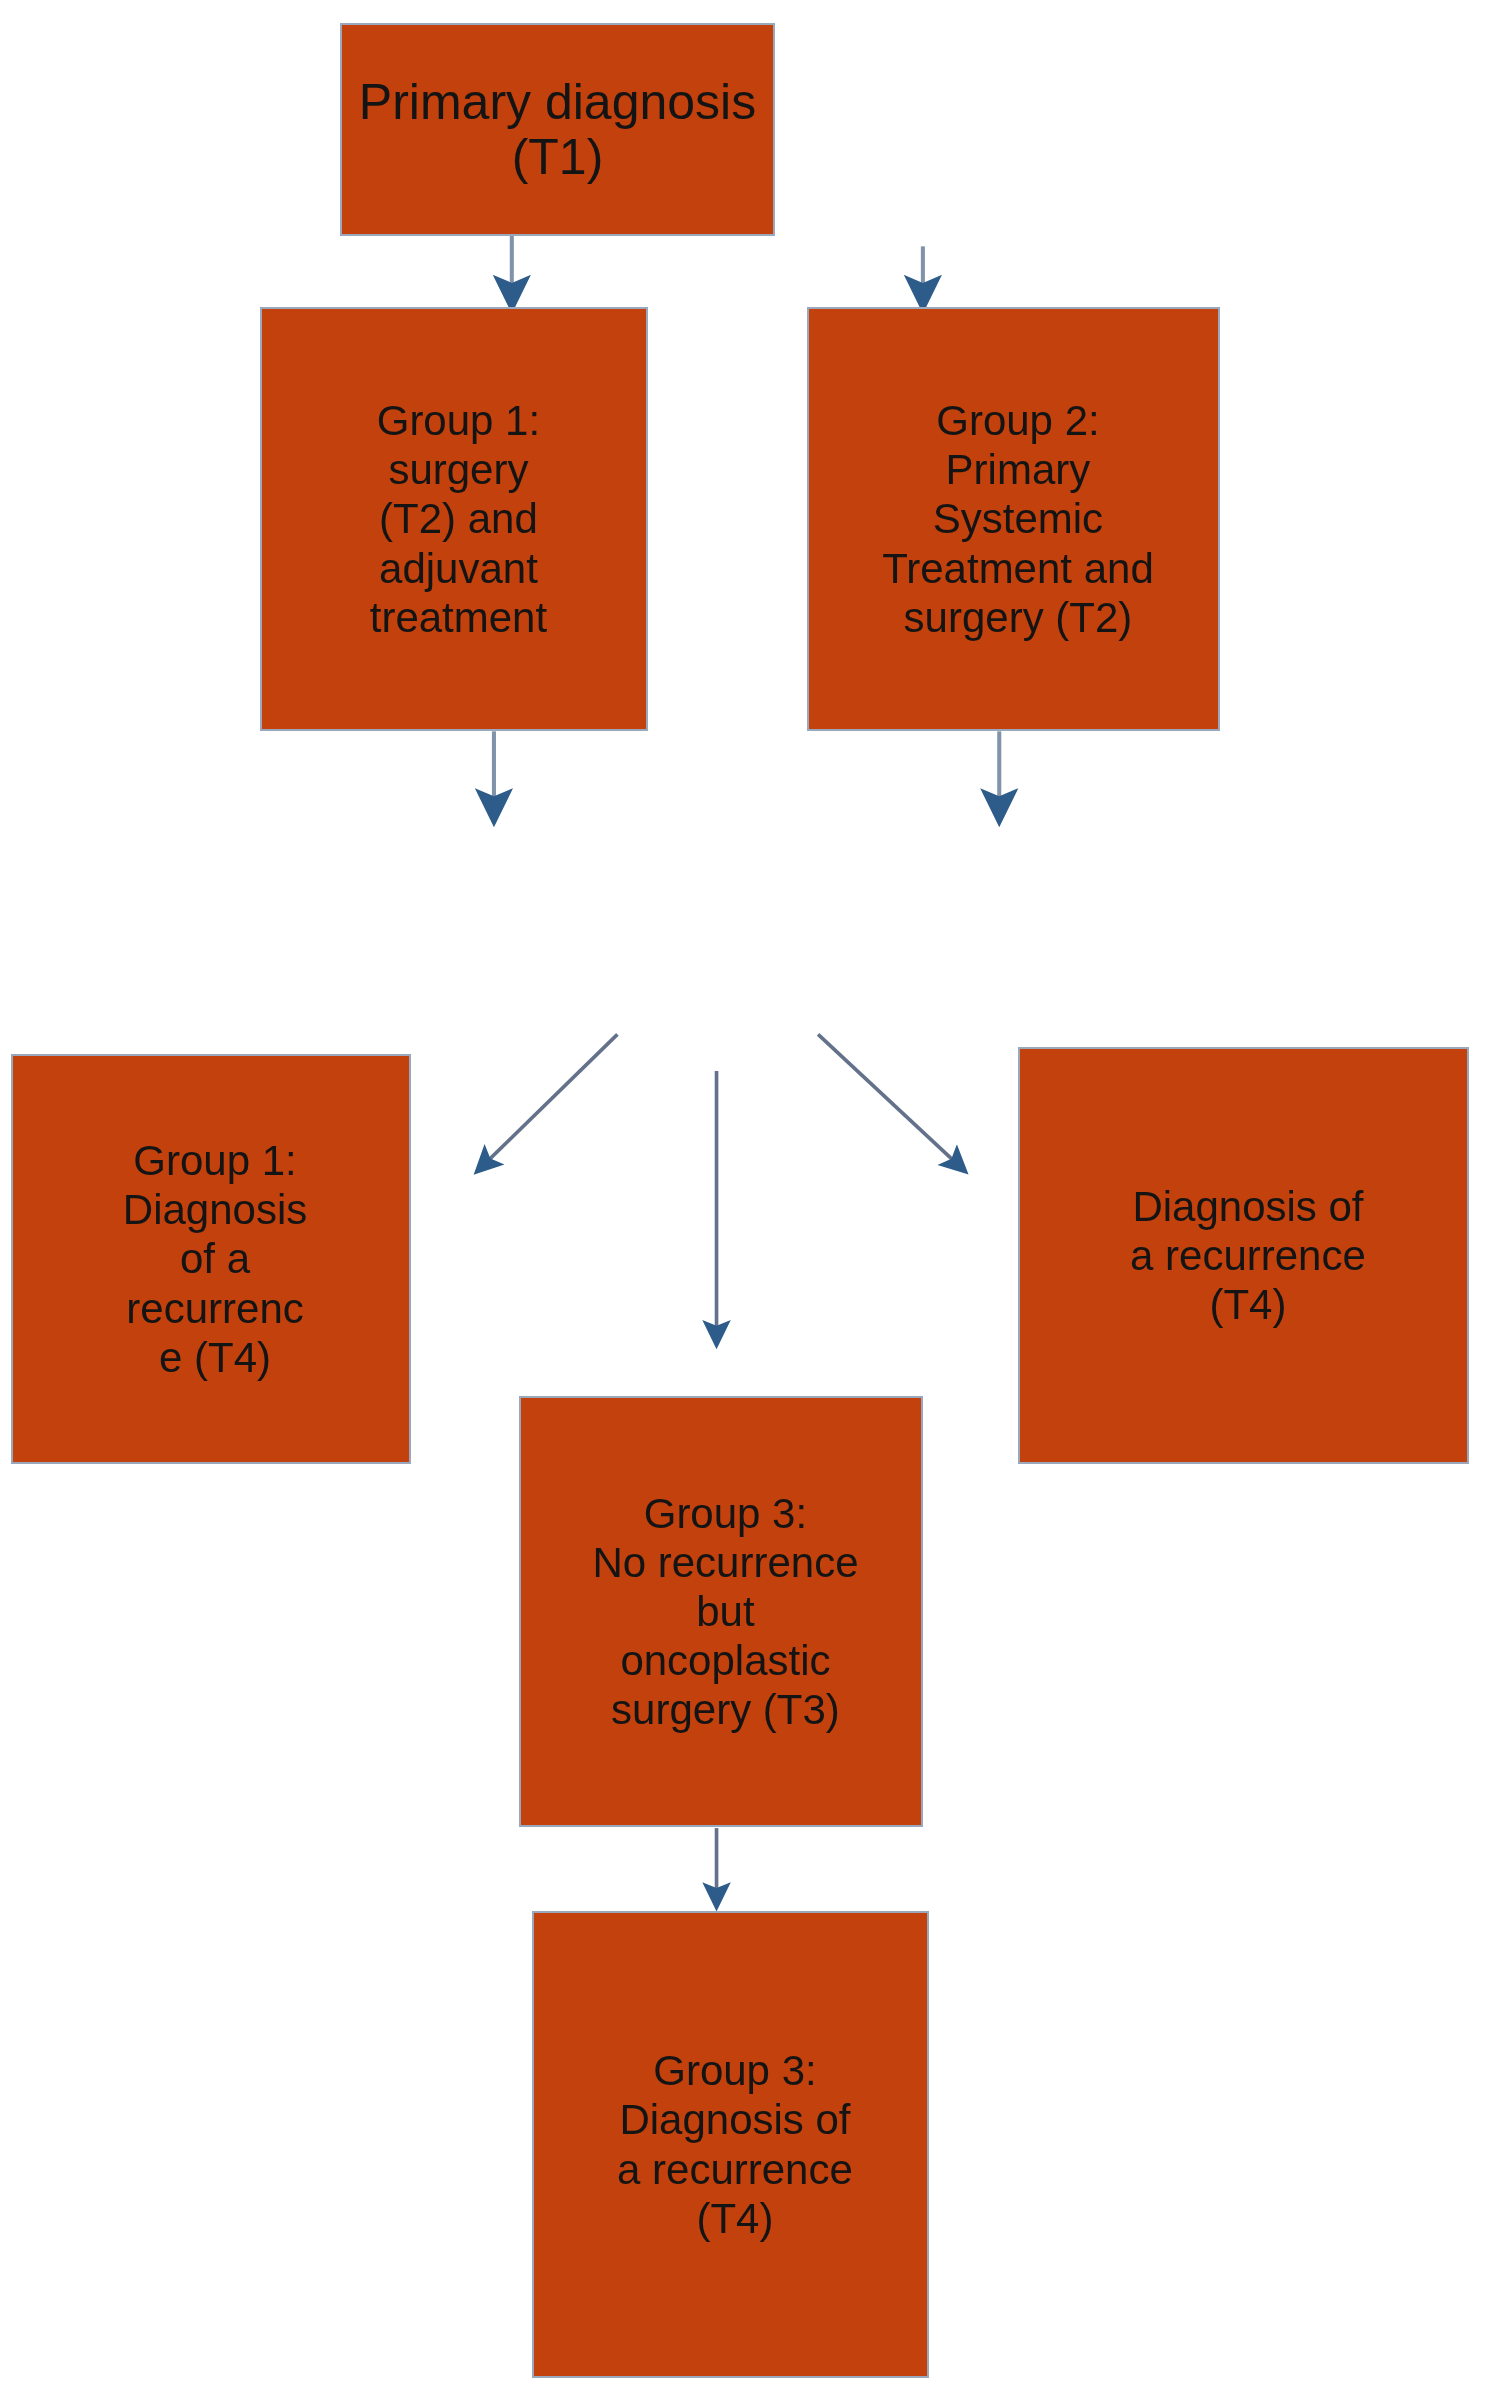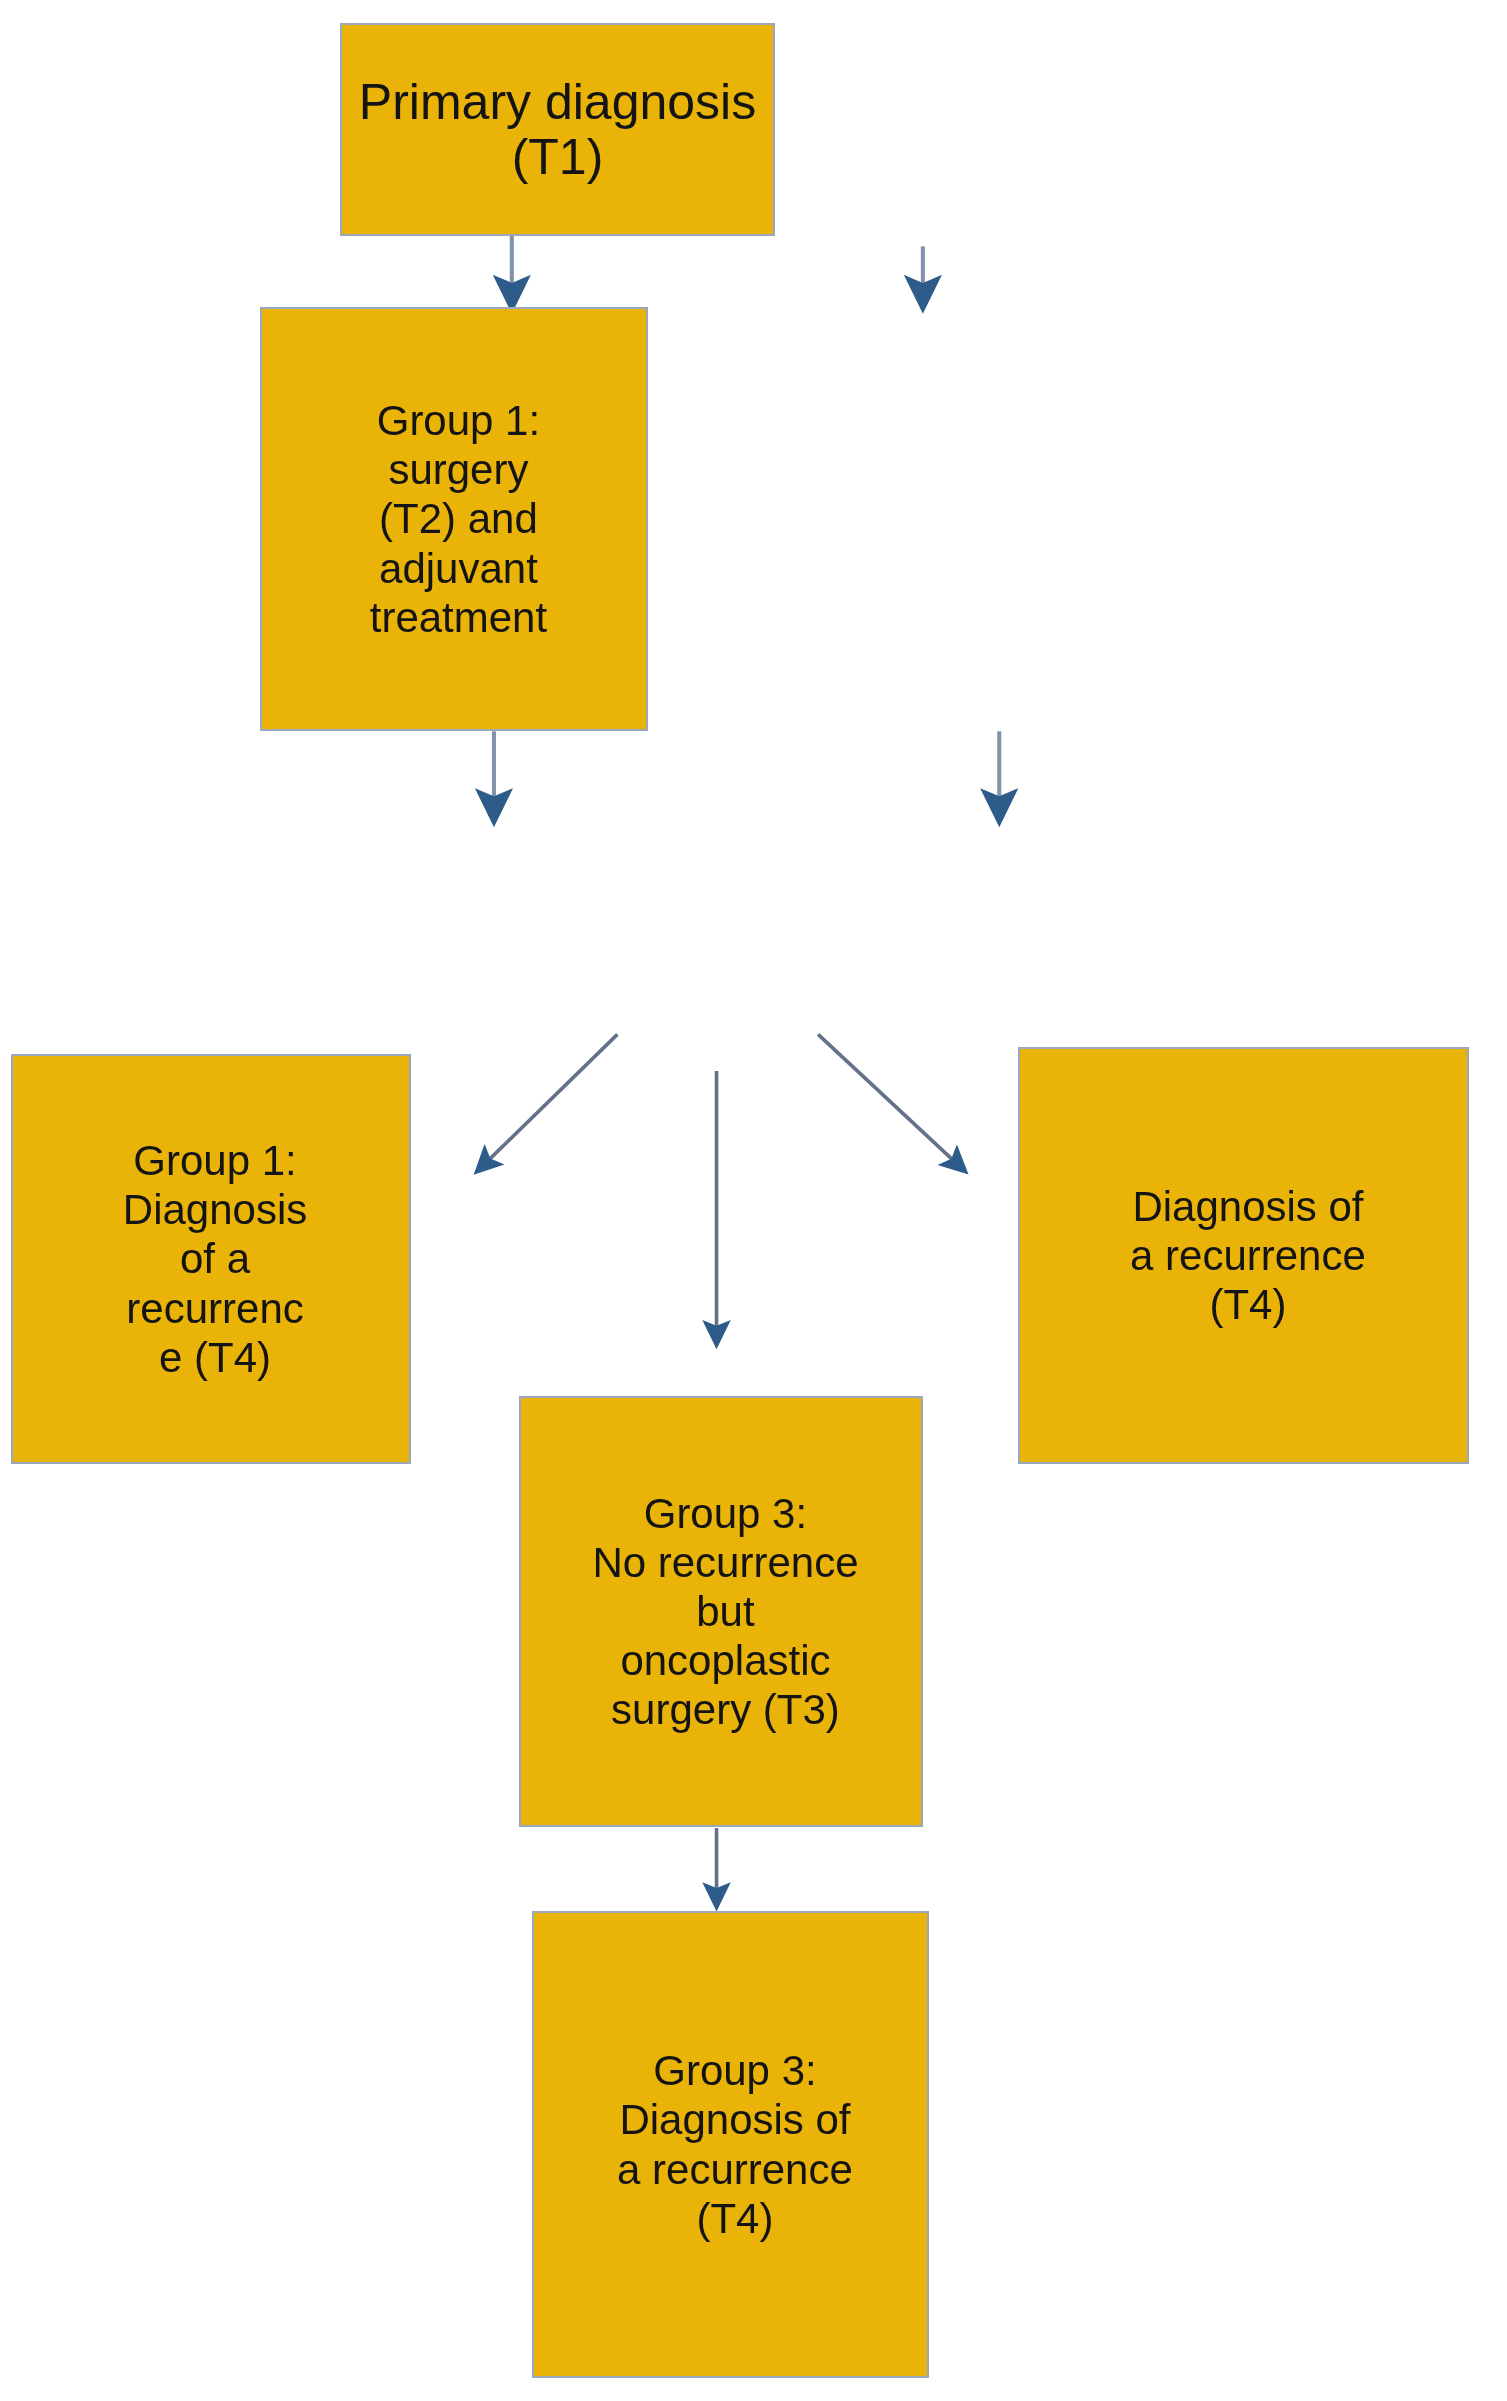--- a/index.html
+++ b/index.html
@@ -15,21 +15,21 @@
     position: relative;
     width: 1507px;
     height: 2401px;
     background: #ffffff;
     overflow: hidden;
   }
   .node {
     position: absolute;
     box-sizing: border-box;
     border: 2.4px solid #9aa8bd;
-    background: #eab308;
+    background: #c2410c;
     display: flex;
     align-items: center;
     justify-content: center;
     text-align: center;
     color: #141414;
     line-height: 1.17;
     white-space: pre-line;
     padding: 4.9px 8.1px;
   }
   .node.title-node {
@@ -104,20 +104,25 @@
   </svg>
 
   <div class="node title-node" style="left:340px; top:23px; width:435px; height:213px;">Primary diagnosis (T1)</div>
 
   <div class="node body-node" style="left:260px; top:307px; width:388px; height:424px;">Group 1:
 surgery
 (T2) and
 adjuvant
 treatment</div>
 
+  <div class="node body-node" style="left:807px; top:307px; width:413px; height:424px;">Group 2:
+Primary
+Systemic
+Treatment and
+surgery (T2)</div>
 
 
   <div class="node body-node" style="left:10.6px; top:1054px; width:400px; height:410px;">Group 1:
 Diagnosis
 of a
 recurrenc
 e (T4)</div>
 
   <div class="node body-node" style="left:519px; top:1396px; width:404px; height:431px;">Group 3:
 No recurrence

